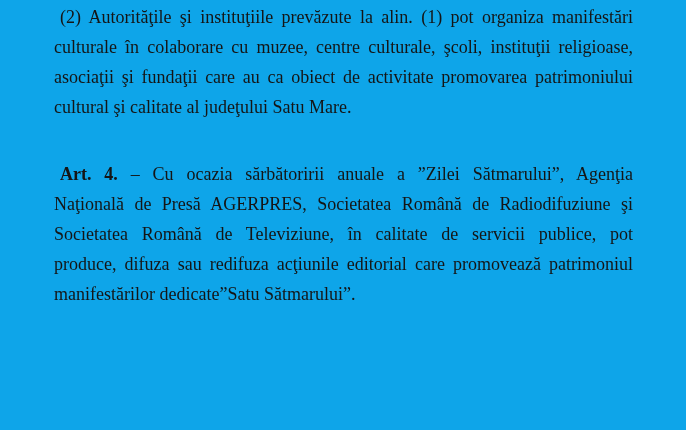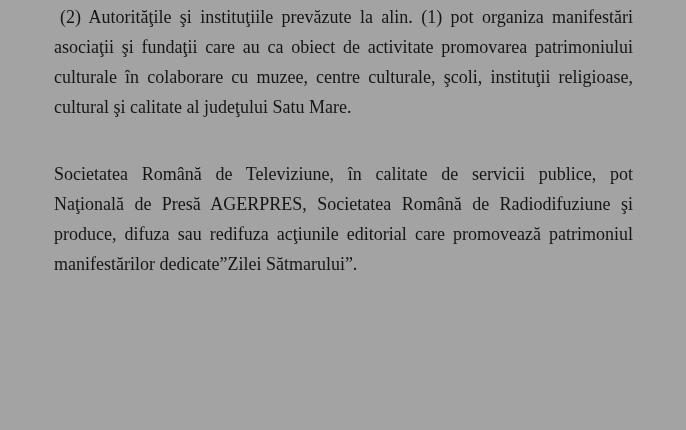--- a/index.html
+++ b/index.html
@@ -4,21 +4,21 @@
 <style>
   html, body {
     margin: 0;
     padding: 0;
     background: #ffffff;
   }
   .viewport {
     position: relative;
     width: 686px;
     height: 430px;
-    background: #a3a3a3;
+    background: #0ea5e9;
     overflow: hidden;
     font-family: "Liberation Serif", serif;
     color: #151515;
   }
   .doc {
     position: absolute;
     left: 54px;
     top: 2px;
     width: 579px;
   }
@@ -47,26 +47,27 @@
   }
 </style>
 </head>
 <body>
 
 <div class="viewport">
   <div class="doc">
 
     <p class="para para-1">
       <span class="ln first">(2) Autorităţile şi instituţiile prevăzute la alin. (1) pot organiza manifestări</span>
+      <span class="ln">culturale în colaborare cu muzee, centre culturale, şcoli, instituţii religioase,</span>
       <span class="ln">asociaţii şi fundaţii care au ca obiect de activitate promovarea patrimoniului</span>
-      <span class="ln">culturale în colaborare cu muzee, centre culturale, şcoli, instituţii religioase,</span>
       <span class="ln last">cultural şi calitate al judeţului Satu Mare.</span>
     </p>
 
     <p class="para para-2">
+      <span class="ln first"><b class="lead">Art. 4.</b> <span>– Cu ocazia sărbătoririi anuale a ”Zilei Sătmarului”, Agenţia</span></span>
+      <span class="ln">Naţională de Presă AGERPRES, Societatea Română de Radiodifuziune şi</span>
       <span class="ln">Societatea Română de Televiziune, în calitate de servicii publice, pot</span>
-      <span class="ln">Naţională de Presă AGERPRES, Societatea Română de Radiodifuziune şi</span>
       <span class="ln">produce, difuza sau redifuza acţiunile editorial care promovează patrimoniul</span>
-      <span class="ln last">manifestărilor dedicate”Zilei Sătmarului”.</span>
+      <span class="ln last">manifestărilor dedicate”Satu Sătmarului”.</span>
     </p>
 
   </div>
 </div>
 
 </body></html>

